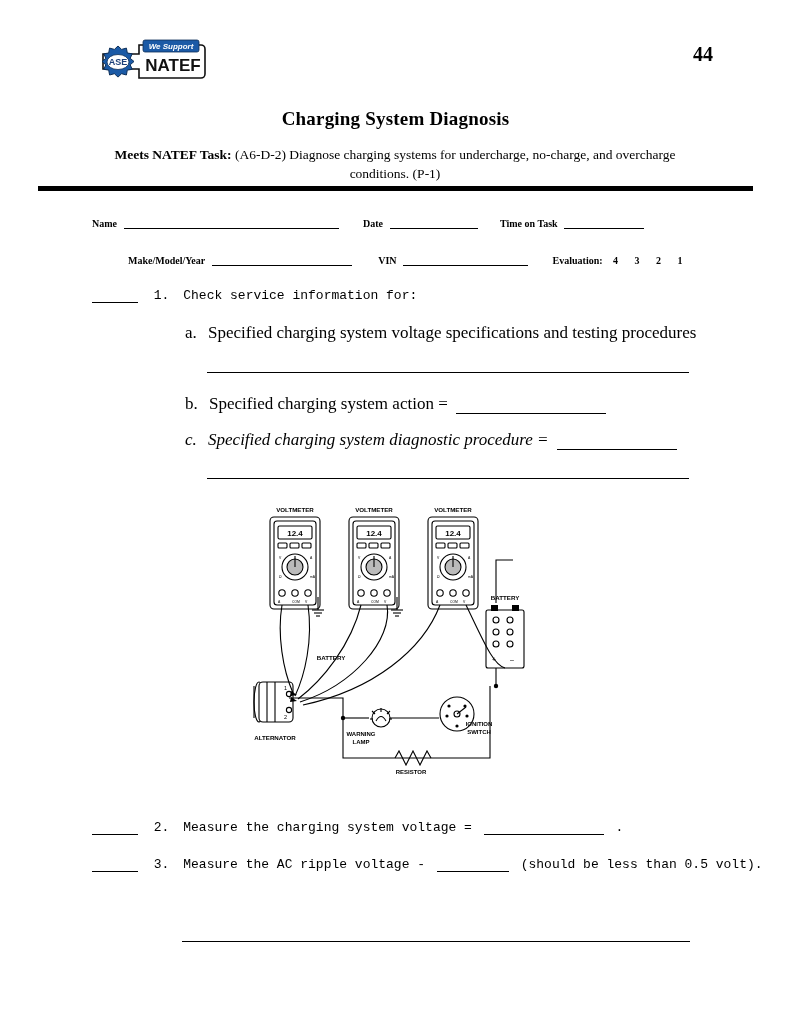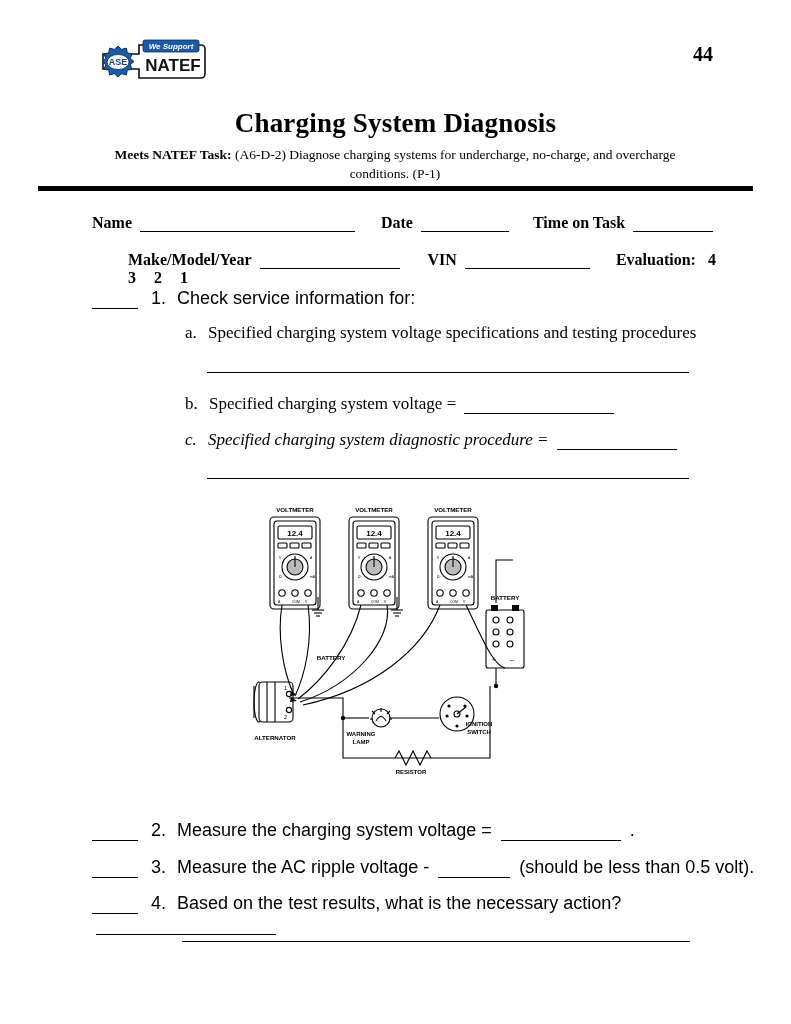--- a/index.html
+++ b/index.html
@@ -40,21 +40,21 @@
     height: 48px;
   }
   .logo svg { display:block; }
 
   .doc-title {
     position: absolute;
     top: 108px;
     left: 0;
     width: 791px;
     text-align: center;
-    font-size: 27px;
+    font-size: 19px;
     font-weight: bold;
     font-family: "Liberation Serif", serif;
     letter-spacing: 0.2px;
   }
 
   .task-line {
     position: absolute;
     top: 145px;
     left: 95px;
     width: 600px;
@@ -72,21 +72,21 @@
     top: 186px;
     height: 5px;
     background: #000;
   }
 
   
   .field-row {
     position: absolute;
     left: 92px;
     right: 60px;
-    font-size: 16px;
+    font-size: 10px;
     font-family: "Liberation Serif", serif;
   }
   .row1 { top: 214px; }
   .row2 { top: 251px; margin-left: 36px; }
 
   .fld {
     display: inline-block;
     font-weight: bold;
     white-space: nowrap;
   }
@@ -98,22 +98,22 @@
     margin: 0 4px;
   }
   .eval-digits {
     font-weight: bold;
     letter-spacing: 7px;
   }
 
   
   .step {
     position: absolute;
-    font-size: 18px;
-    font-family: Liberation Sans, sans-serif;
+    font-size: 13px;
+    font-family: Liberation Mono, monospace;
   }
   .blank-short {
     display: inline-block;
     border-bottom: 1px solid #000;
     width: 46px;
     height: 13px;
     margin-right: 8px;
     vertical-align: bottom;
   }
   .num { font-weight: normal; margin-right: 6px; }
@@ -199,21 +199,21 @@
   </div>
 
   <div class="sub" style="top:323px; left:185px;">
     <span style="margin-right:7px;">a.</span>
     <span>Specified charging system voltage specifications and testing procedures</span>
   </div>
   <div class="answer-line" style="left:207px; top:372px; width:482px;"></div>
 
   <div class="sub" style="top:394px; left:185px;">
     <span style="margin-right:7px;">b.</span>
-    <span>Specified charging system voltage =</span>
+    <span>Specified charging system action =</span>
     <span class="ul" style="width:150px;"></span>
   </div>
 
   <div class="sub" style="top:430px; left:185px;font-style:italic;">
     <span style="margin-right:7px;">c.</span>
     <span>Specified charging system diagnostic procedure =</span>
     <span class="ul" style="width:120px;"></span>
   </div>
   <div class="answer-line" style="left:207px; top:478px; width:482px;"></div>
 
@@ -410,21 +410,15 @@
   </div>
 
   <div class="step" style="top:857px; left:92px;">
     <span class="blank-short"></span>
     <span class="num">3.</span>
     <span>Measure the AC ripple voltage -</span>
     <span class="ul" style="width:72px;"></span>
     <span>(should be less than 0.5 volt).</span>
   </div>
 
-  <div class="step" style="top:893px; left:92px;">
-    <span class="blank-short"></span>
-    <span class="num">4.</span>
-    <span>Based on the test results, what is the necessary action?</span>
-    <span class="ul" style="width:180px;"></span>
-  </div>
   <div class="answer-line" style="left:182px; top:941px; width:508px;"></div>
 
 </div>
 
 </body></html>

